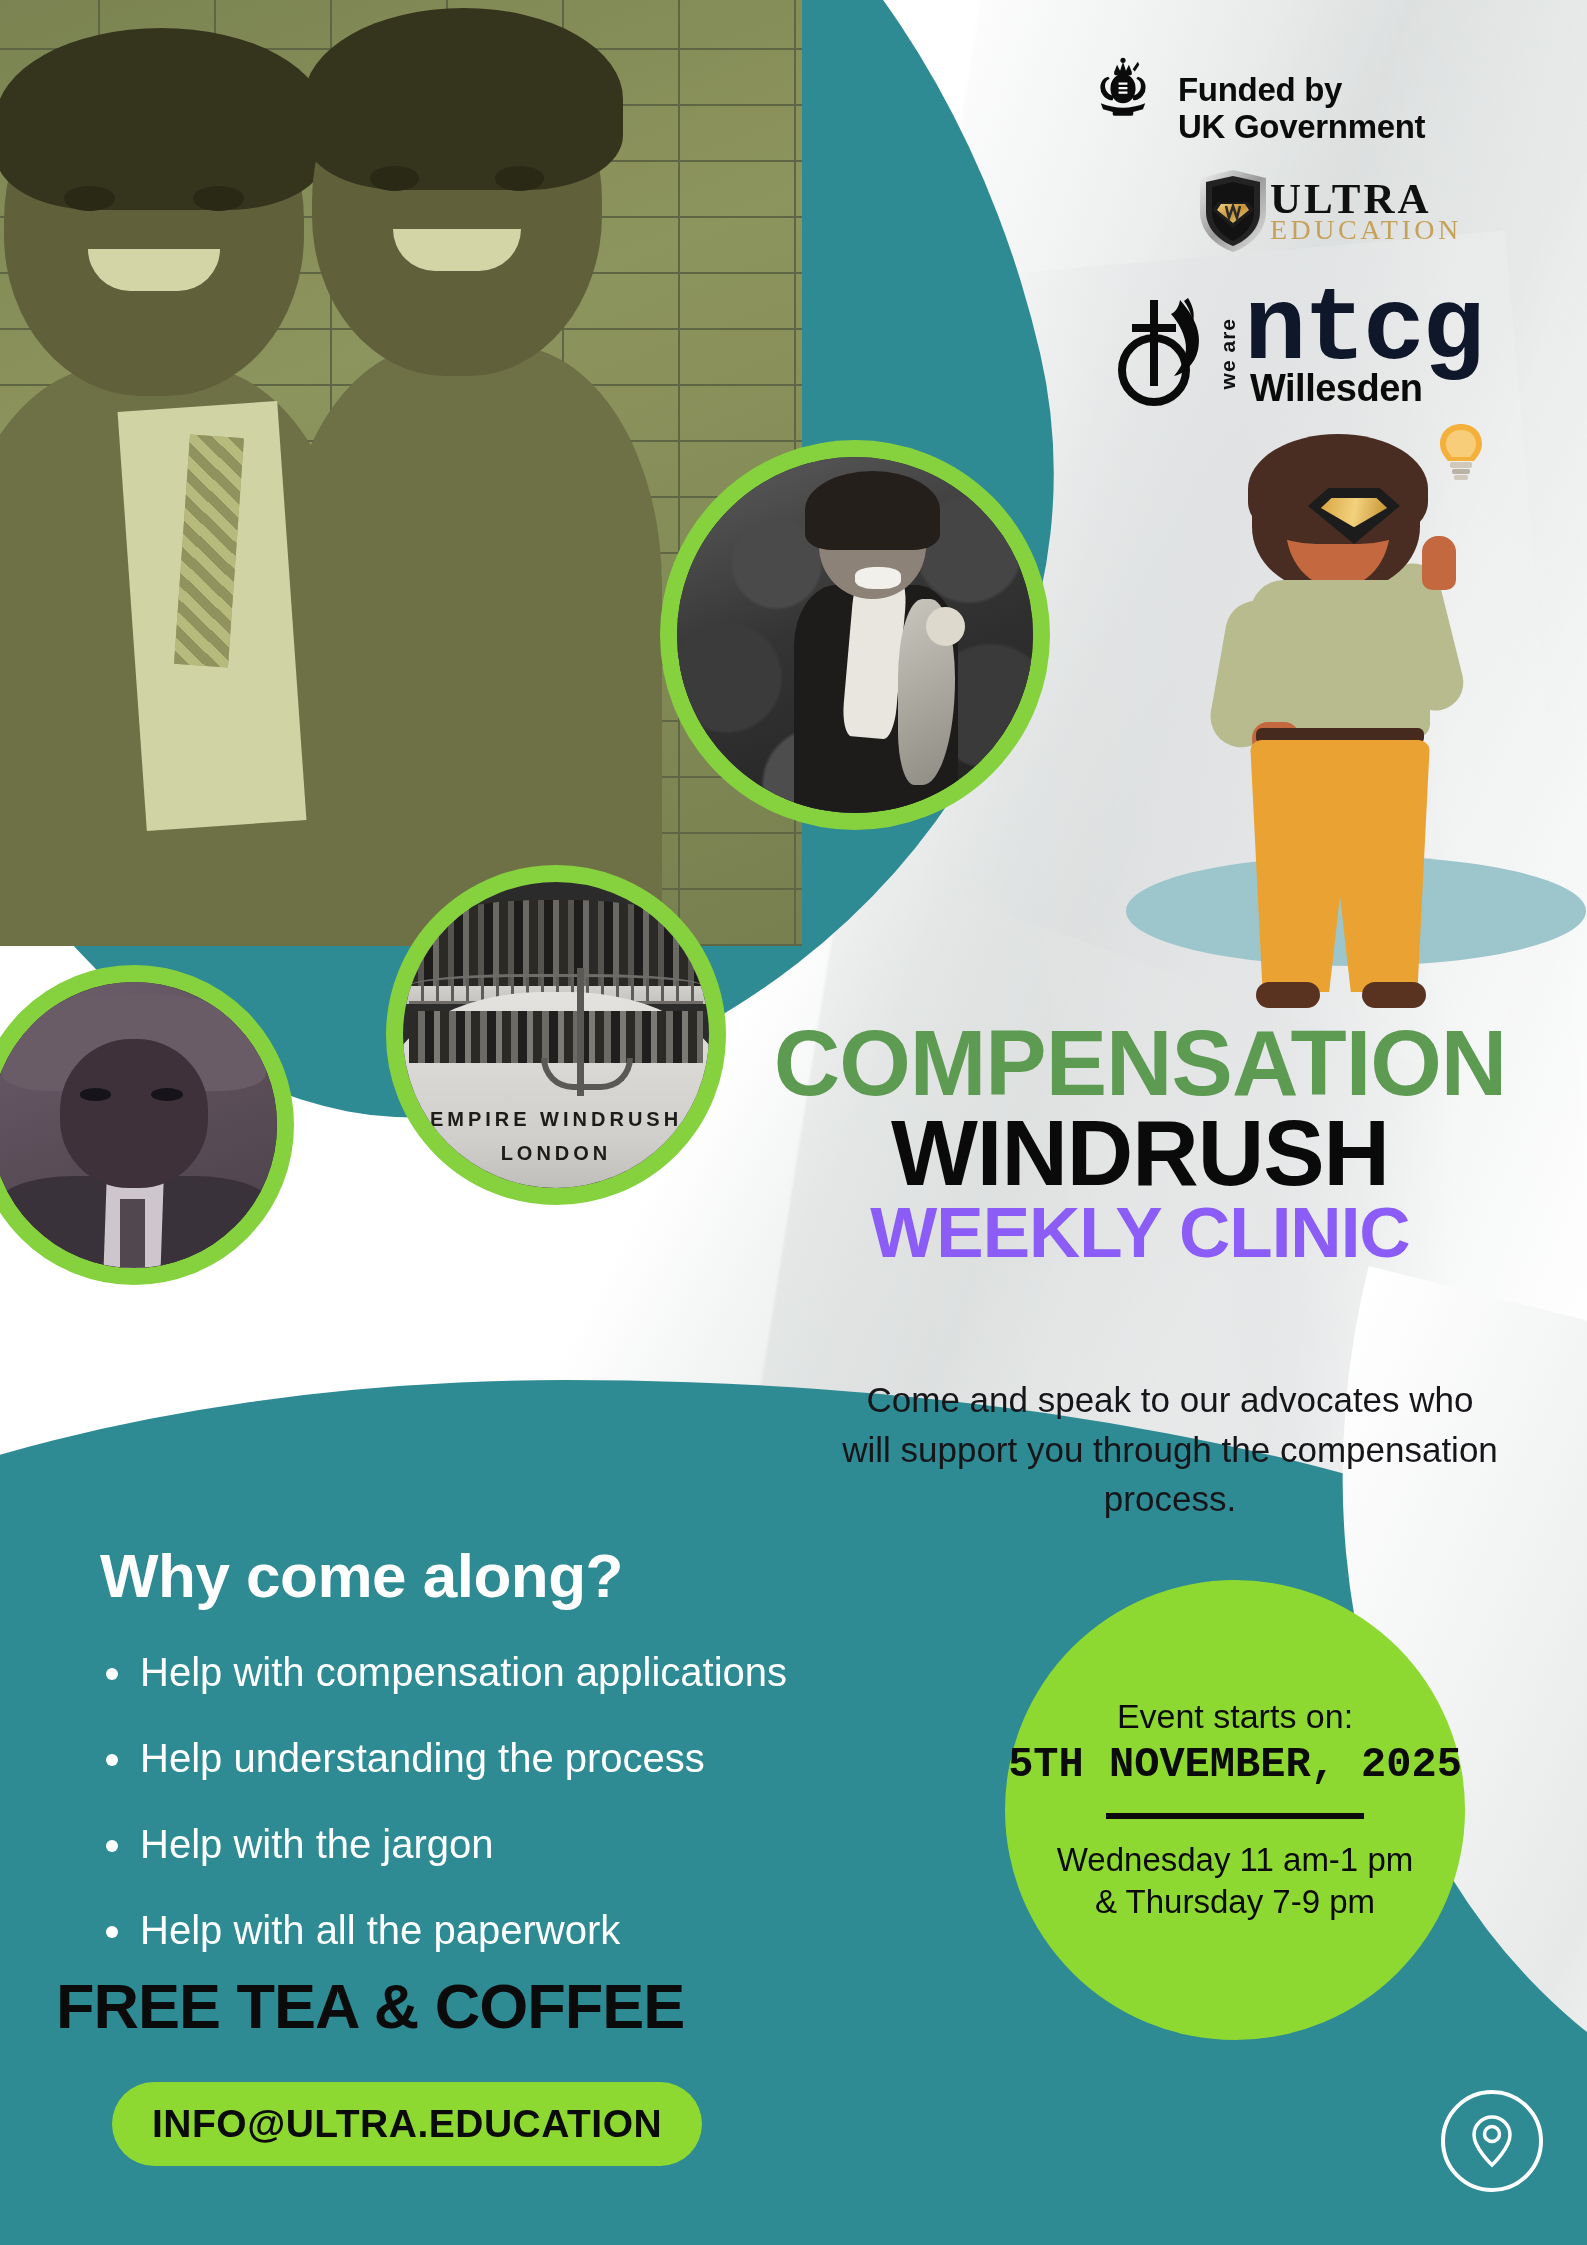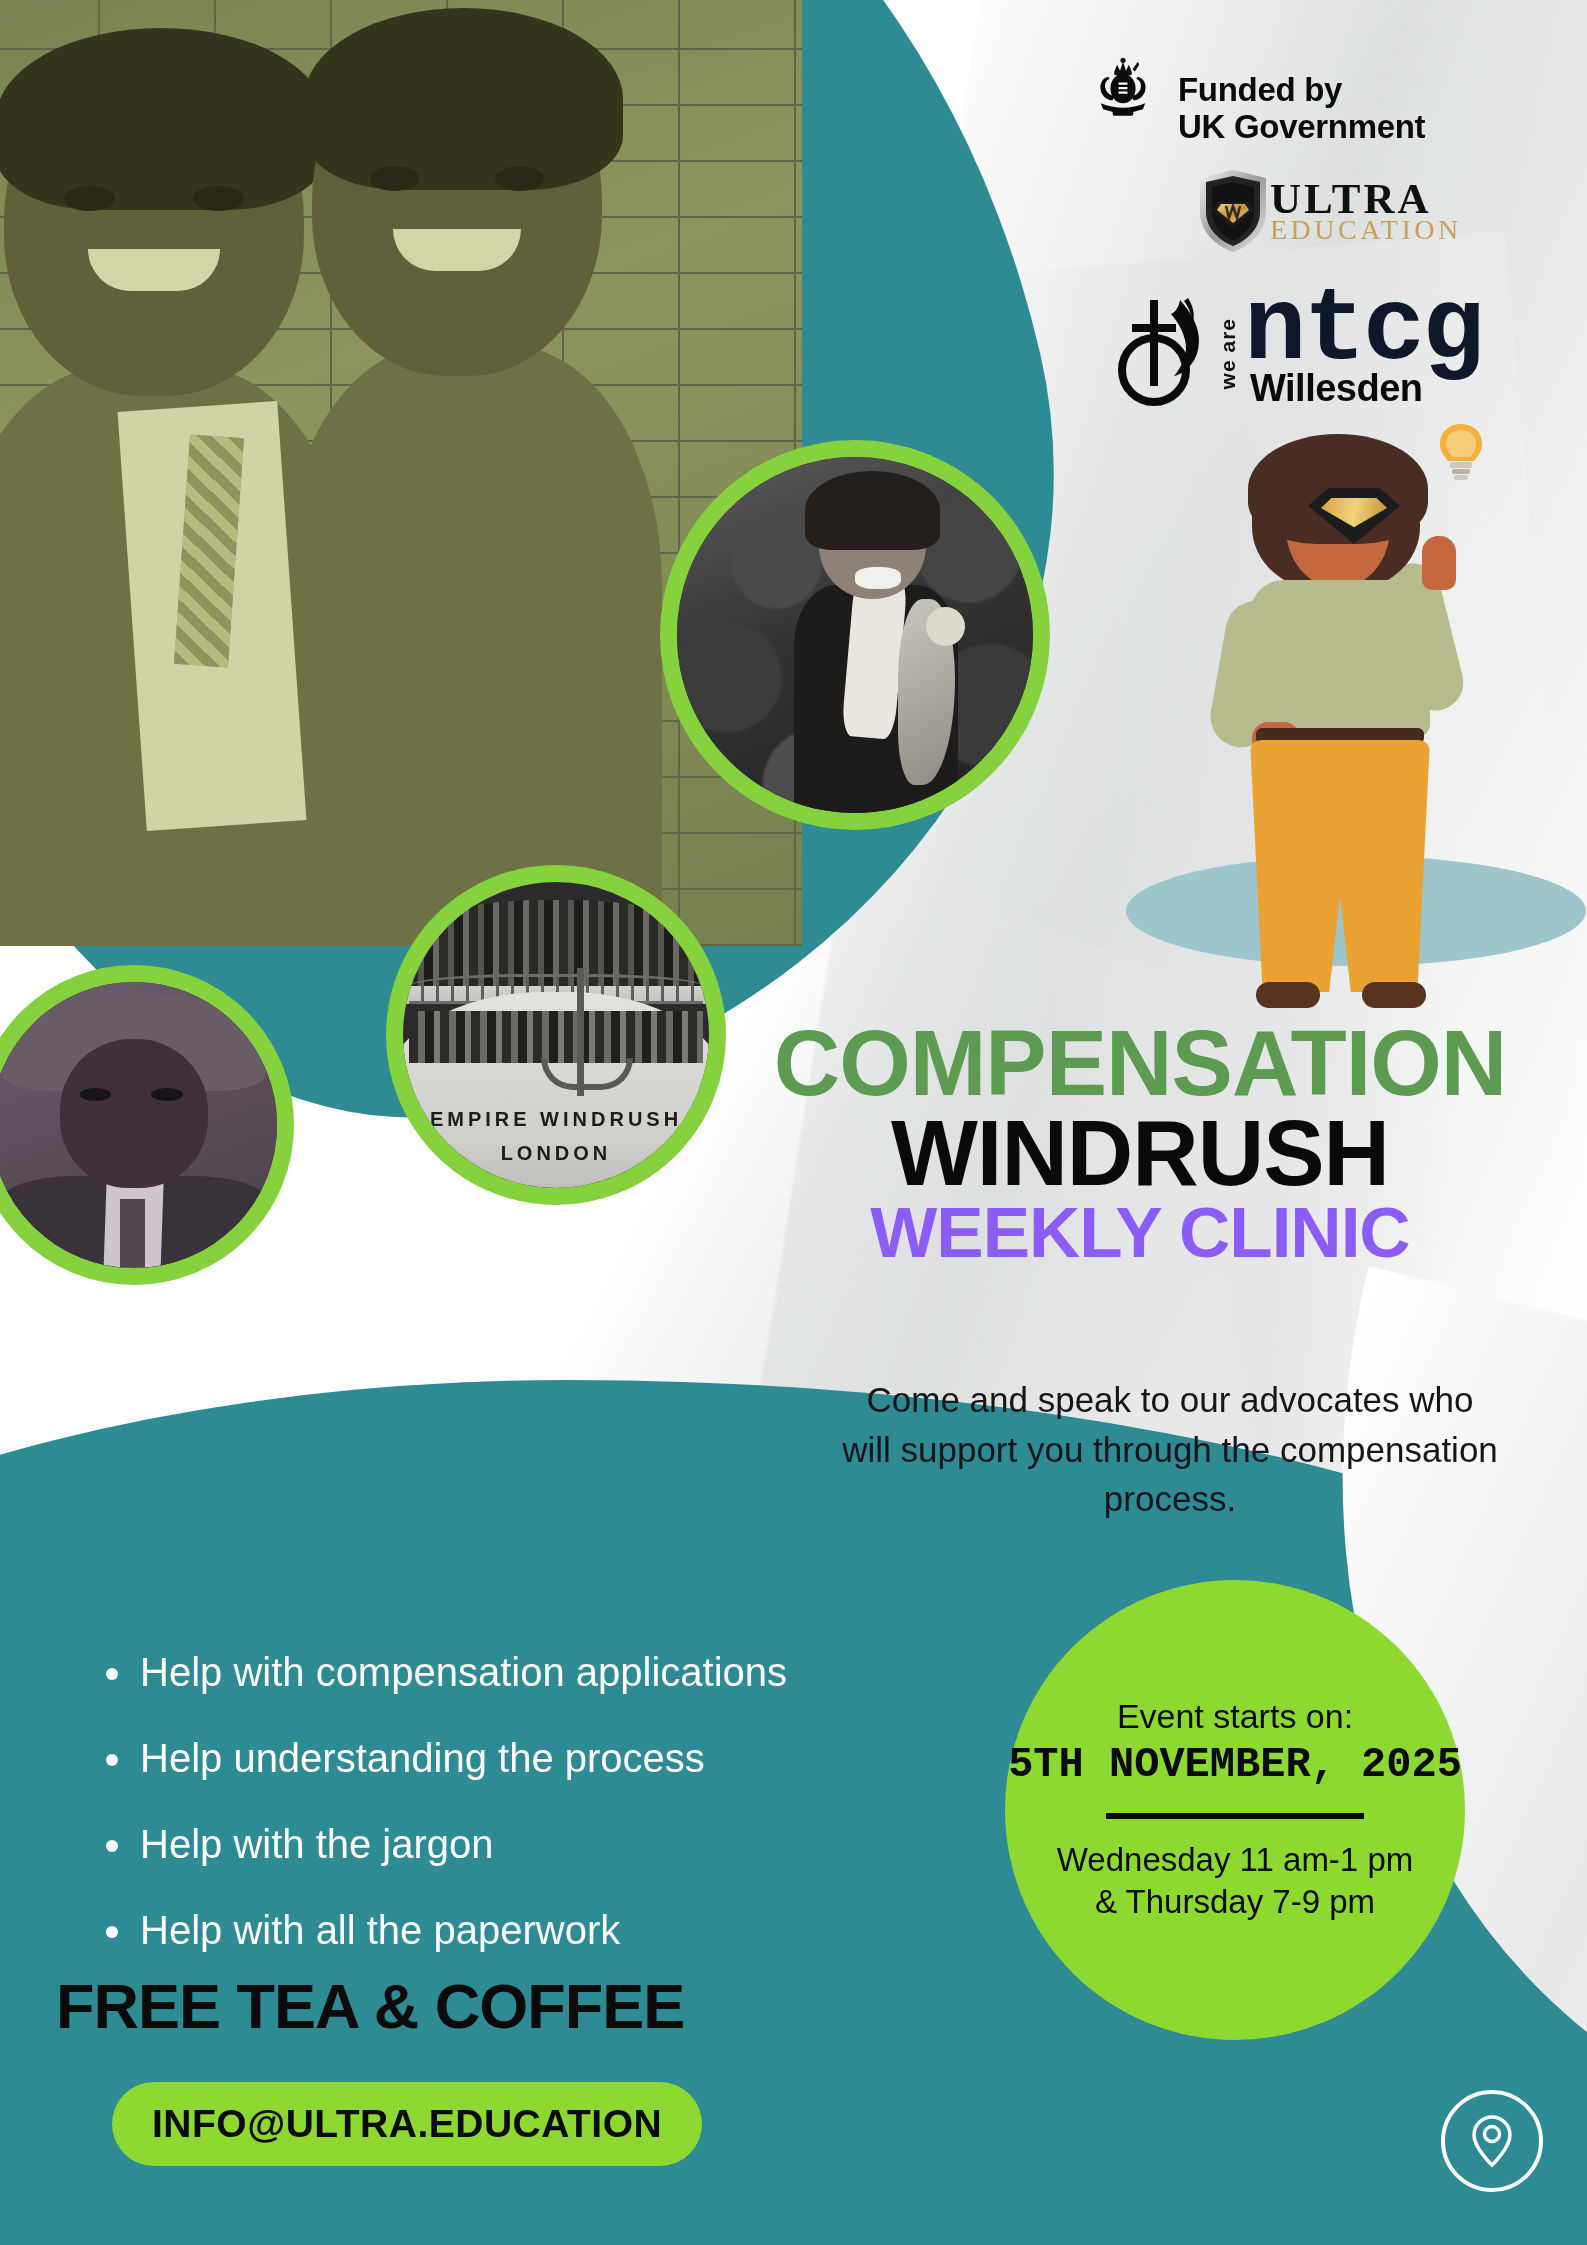--- a/index.html
+++ b/index.html
@@ -368,20 +368,21 @@
   </div>
 
   <div class="headline">
     <div class="h-line h2">COMPENSATION</div>
     <div class="h-line h1">WINDRUSH</div>
     <div class="h-line h3">WEEKLY CLINIC</div>
   </div>
 
   <div class="subhead">Come and speak to our advocates who will support you through the compensation process.</div>
 
+  <div class="why-title">Why come along?</div>
   <ul class="why-list">
     <li>Help with compensation applications</li>
     <li>Help understanding the process</li>
     <li>Help with the jargon</li>
     <li>Help with all the paperwork</li>
   </ul>
 
   <div class="event">
     <div class="ev-lead">Event starts on:</div>
     <div class="ev-date">5TH NOVEMBER, 2025</div>

